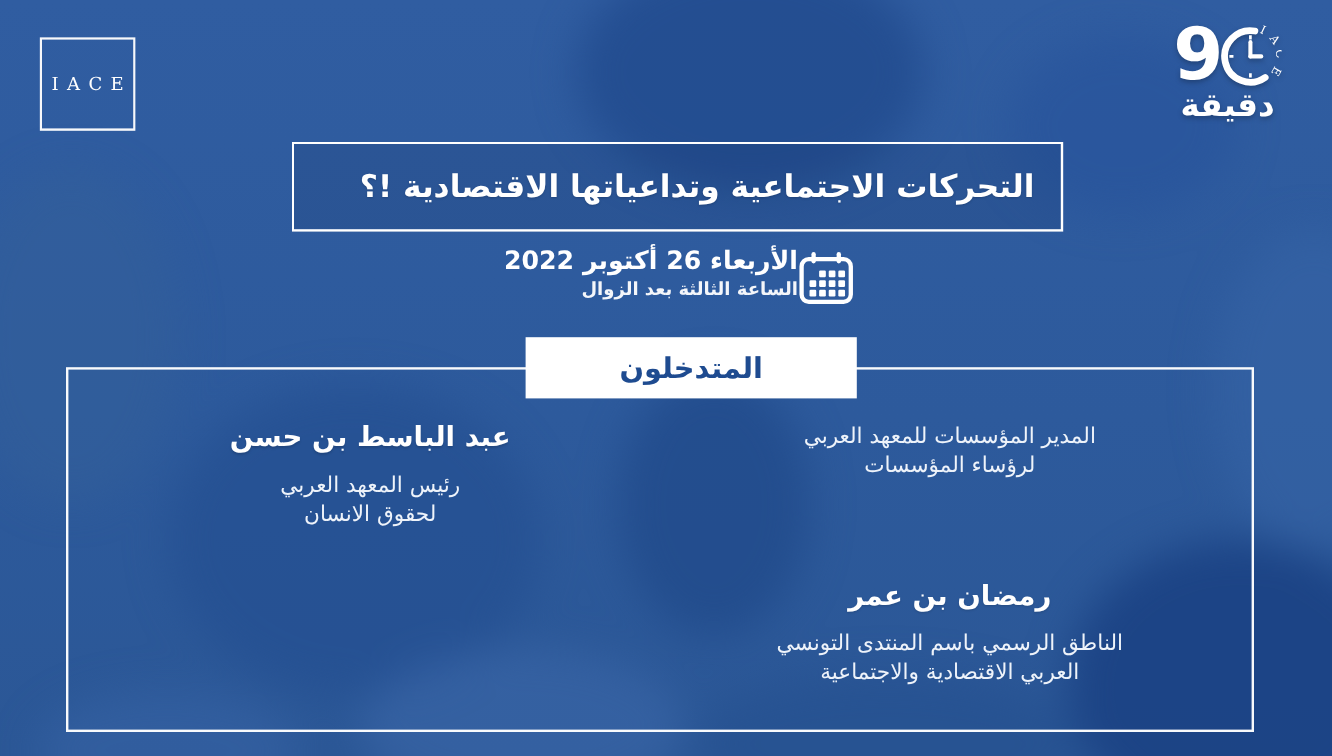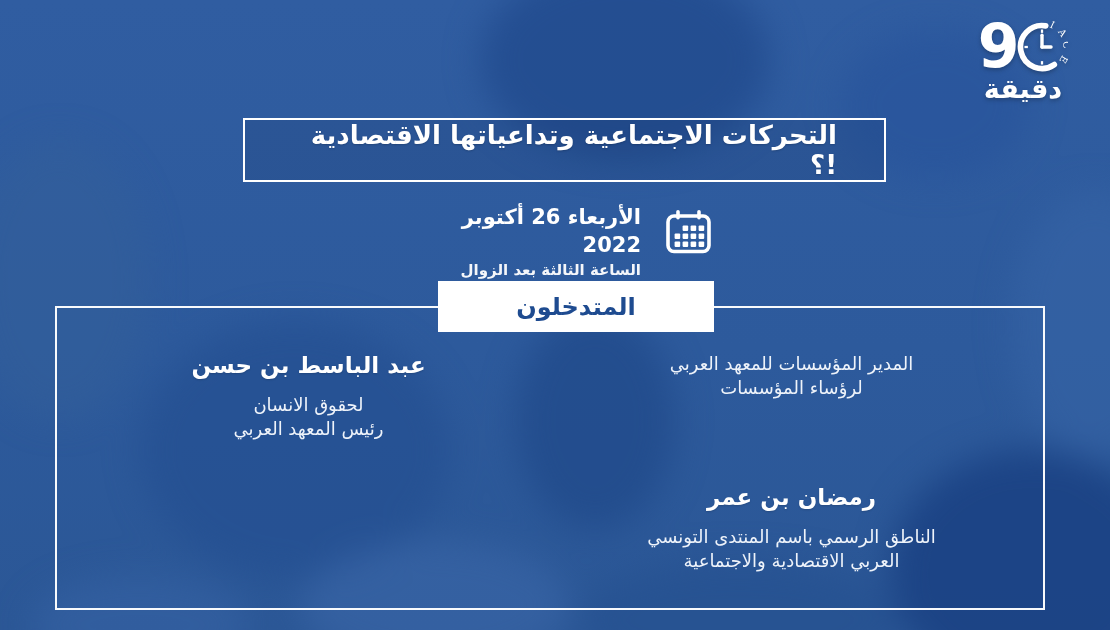--- a/index.html
+++ b/index.html
@@ -45,34 +45,34 @@
     position: absolute; left: 968px; top: 16px; width: 110px;
     text-align: center; filter: drop-shadow(0 2px 2px rgba(0,0,0,.25));
   }
   .logo90-row { display: flex; align-items: center; justify-content: center; }
   .logo90-nine { font-size: 60px; font-weight: 700; line-height: 1; letter-spacing: -2px; }
   .logo90-clock { width: 52px; height: 52px; margin: 2px 0 0 -1px; }
   .logo90-min { font-size: 27px; font-weight: 700; margin-top: -3px; }
 
   
   .title-box {
-    position: absolute; left: 243px; top: 118px; width: 643px; height: 64px;
+    position: absolute; left: 243px; top: 118px; width: 643px; height: 75px;
     border: 2px solid #ffffff; background: rgba(13,32,70,.10);
     display: flex; align-items: center;
-    direction: rtl; padding: 0 47px;
+    direction: rtl; padding: 0 22px;
   }
   .title-box h1 {
     font-size: 26px; font-weight: 700; color: #fff; text-align: right; width: 100%;
     text-shadow: 0 1px 2px rgba(0,0,0,.18);
   }
 
   
   .date-block {
     position: absolute; left: 396px; top: 203px; width: 316px;
-    display: flex; direction: rtl; align-items: flex-start; gap: 24px;
+    display: flex; direction: rtl; align-items: flex-start; gap: 0;
   }
   .cal-icon { width: 47px; height: 45px; margin-top: 6px; flex: 0 0 auto; }
   .date-text { direction: rtl; text-align: right; flex: 1; }
   .date-line { font-size: 21px; font-weight: 700; line-height: 1.35; }
   .time-line { font-size: 15px; font-weight: 700; color: rgba(255,255,255,.95); margin-top: 1px; }
 
   
   .label-box {
     position: absolute; left: 438px; top: 281px; width: 276px; height: 51px;
     background: #ffffff; z-index: 3;
@@ -105,20 +105,23 @@
     <div class="blob b3"></div>
     <div class="blob b4"></div>
     <div class="blob b5"></div>
     <div class="blob b6"></div>
     <div class="blob b7"></div>
     <div class="blob b8"></div>
     <div class="blob b9"></div>
     <div class="blob b10"></div>
   </div>
 
+  <div class="iace-box">
+    <span class="iace-text">IACE</span>
+  </div>
 
   <div class="logo90">
     <div class="logo90-row">
       <span class="logo90-nine">9</span>
       <svg class="logo90-clock" viewBox="0 0 46 46">
         <path d="M33.9 38.56 A19 19 0 1 1 26.3 4.29" fill="none" stroke="#ffffff" stroke-width="5" stroke-linecap="round"></path>
         <line x1="23" y1="7.5" x2="23" y2="10.5" stroke="#ffffff" stroke-width="2"></line>
         <line x1="7.5" y1="23" x2="10.5" y2="23" stroke="#ffffff" stroke-width="2"></line>
         <line x1="23" y1="35.5" x2="23" y2="38.5" stroke="#ffffff" stroke-width="2"></line>
         <line x1="23" y1="23" x2="23" y2="12.5" stroke="#ffffff" stroke-width="3" stroke-linecap="round"></line>
@@ -171,22 +174,22 @@
     <div class="speaker">
       <div class="speaker-role">
         <span class="role-line">المدير المؤسسات للمعهد العربي</span>
         <span class="role-line">لرؤساء المؤسسات</span>
       </div>
     </div>
 
     <div class="speaker">
       <div class="speaker-name">عبد الباسط بن حسن</div>
       <div class="speaker-role">
+        <span class="role-line">رئيس المعهد العربي</span>
         <span class="role-line">لحقوق الانسان</span>
-        <span class="role-line">رئيس المعهد العربي</span>
       </div>
     </div>
 
     <div class="speaker">
       <div class="speaker-name">رمضان بن عمر</div>
       <div class="speaker-role">
         <span class="role-line">الناطق الرسمي باسم المنتدى التونسي</span>
         <span class="role-line">العربي الاقتصادية والاجتماعية</span>
       </div>
     </div>

